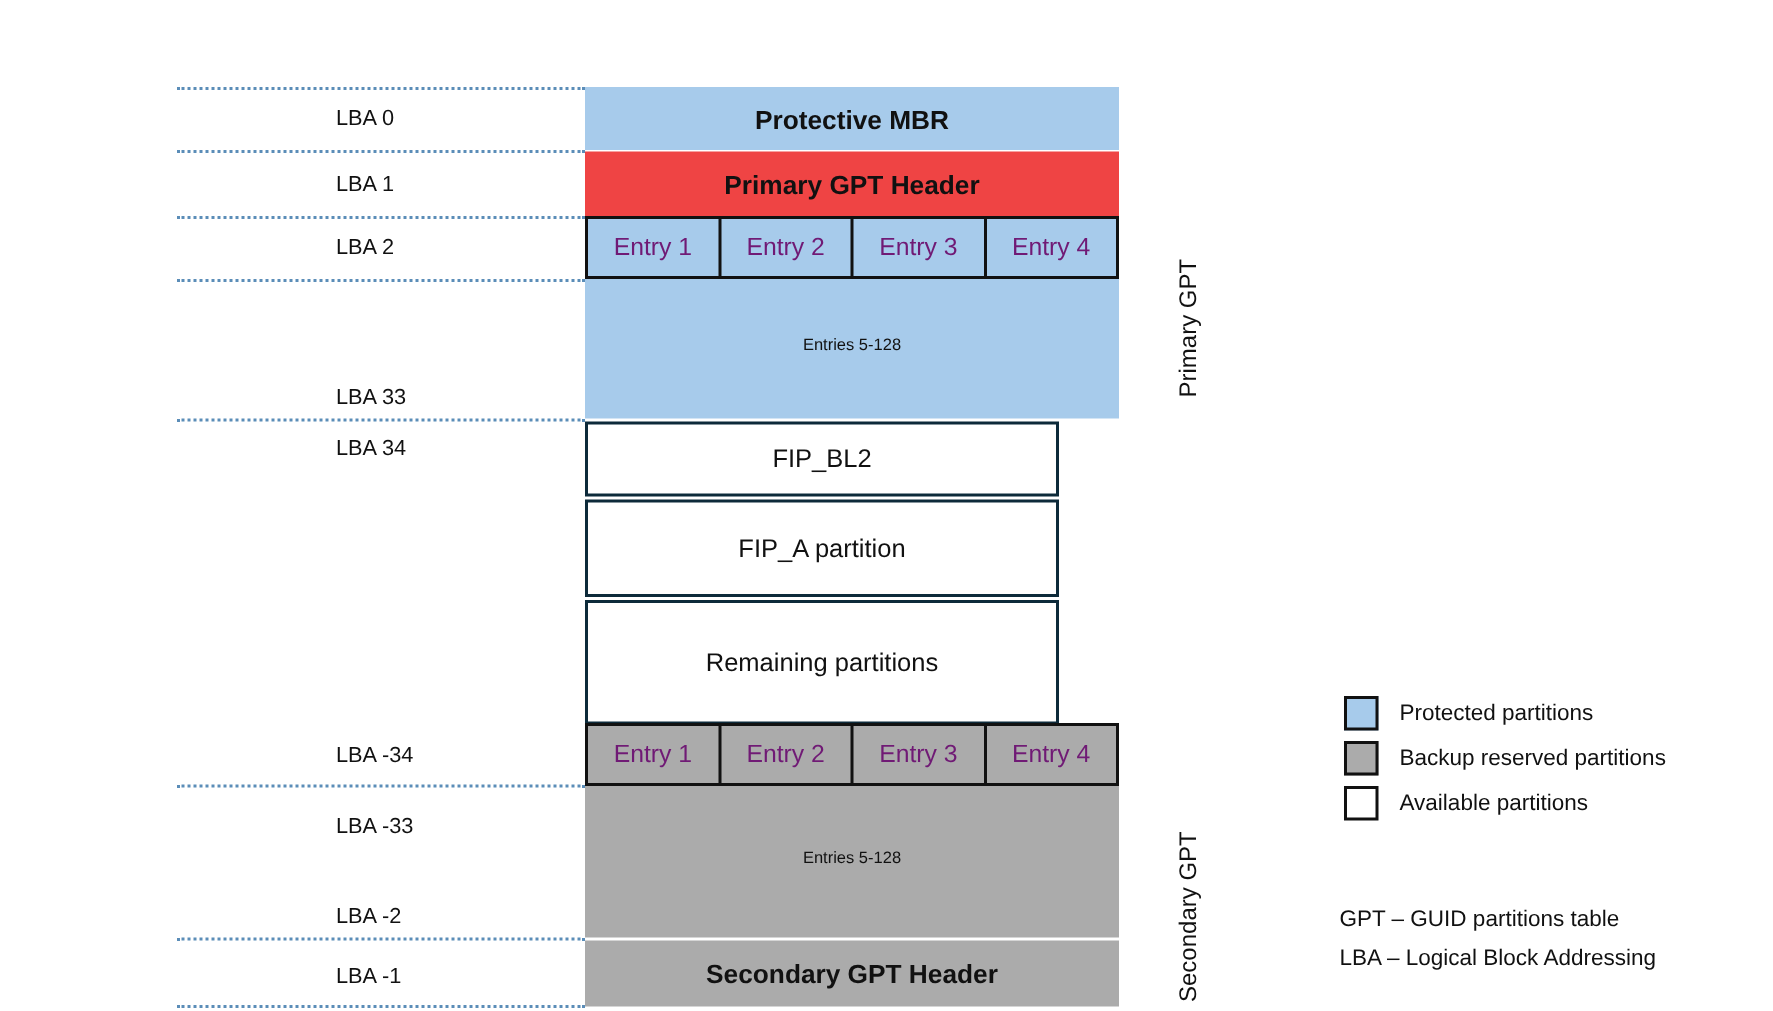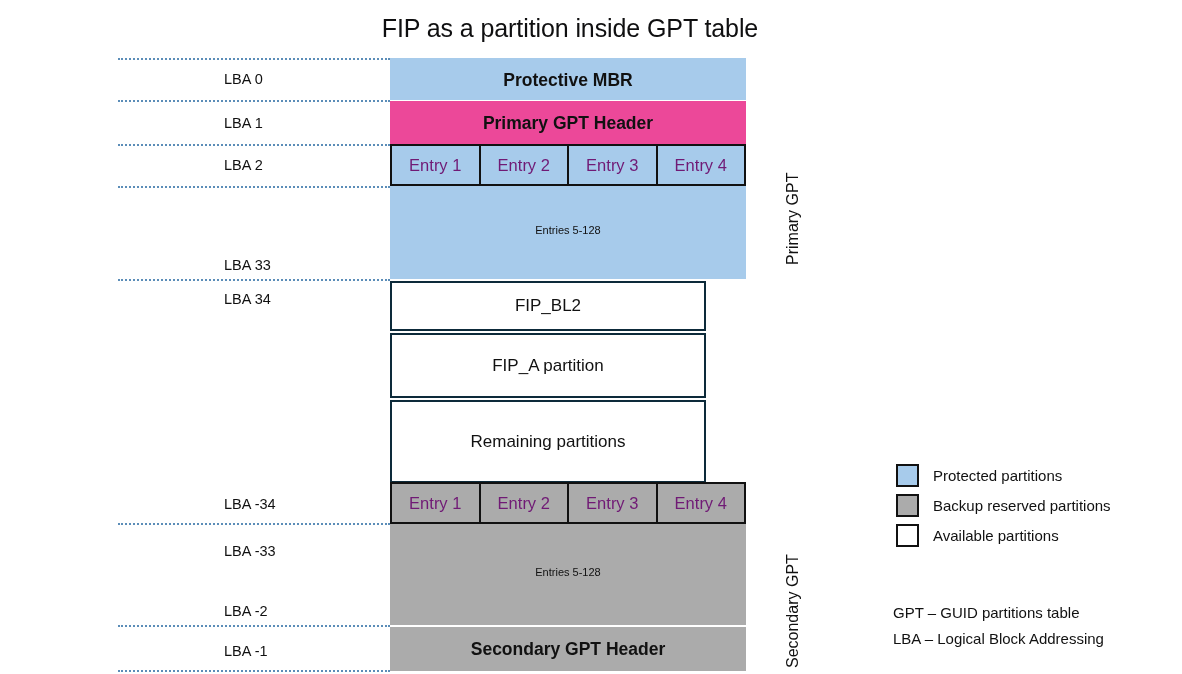--- a/index.html
+++ b/index.html
@@ -51,21 +51,21 @@
     margin-left: 48px;
   }
 
   
   .band {
     position: absolute;
     left: 390px;
     width: 356px;
   }
   .band.blue { background: #a7cbeb; }
-  .band.pink { background: #ec4899; }
+  .band.pink { background: #ef4444; }
   .band.gray { background: #ababab; }
 
   .band-label {
     position: absolute;
     width: 100%;
     text-align: center;
     font-size: 11px;
     color: #111;
     white-space: nowrap;
   }
@@ -142,21 +142,20 @@
     color: #111;
     line-height: 26px;
     white-space: nowrap;
   }
 </style>
 </head>
 <body>
 
 <div id="stage">
 
-  <div id="diagram-title">FIP as a partition inside GPT table</div>
 
   <div class="gridline" style="top:58px"></div>
   <div class="gridline" style="top:100px"></div>
   <div class="gridline" style="top:144px"></div>
   <div class="gridline" style="top:186px"></div>
   <div class="gridline" style="top:279px"></div>
   <div class="gridline" style="top:523px"></div>
   <div class="gridline" style="top:625px"></div>
   <div class="gridline" style="top:670px"></div>
 

